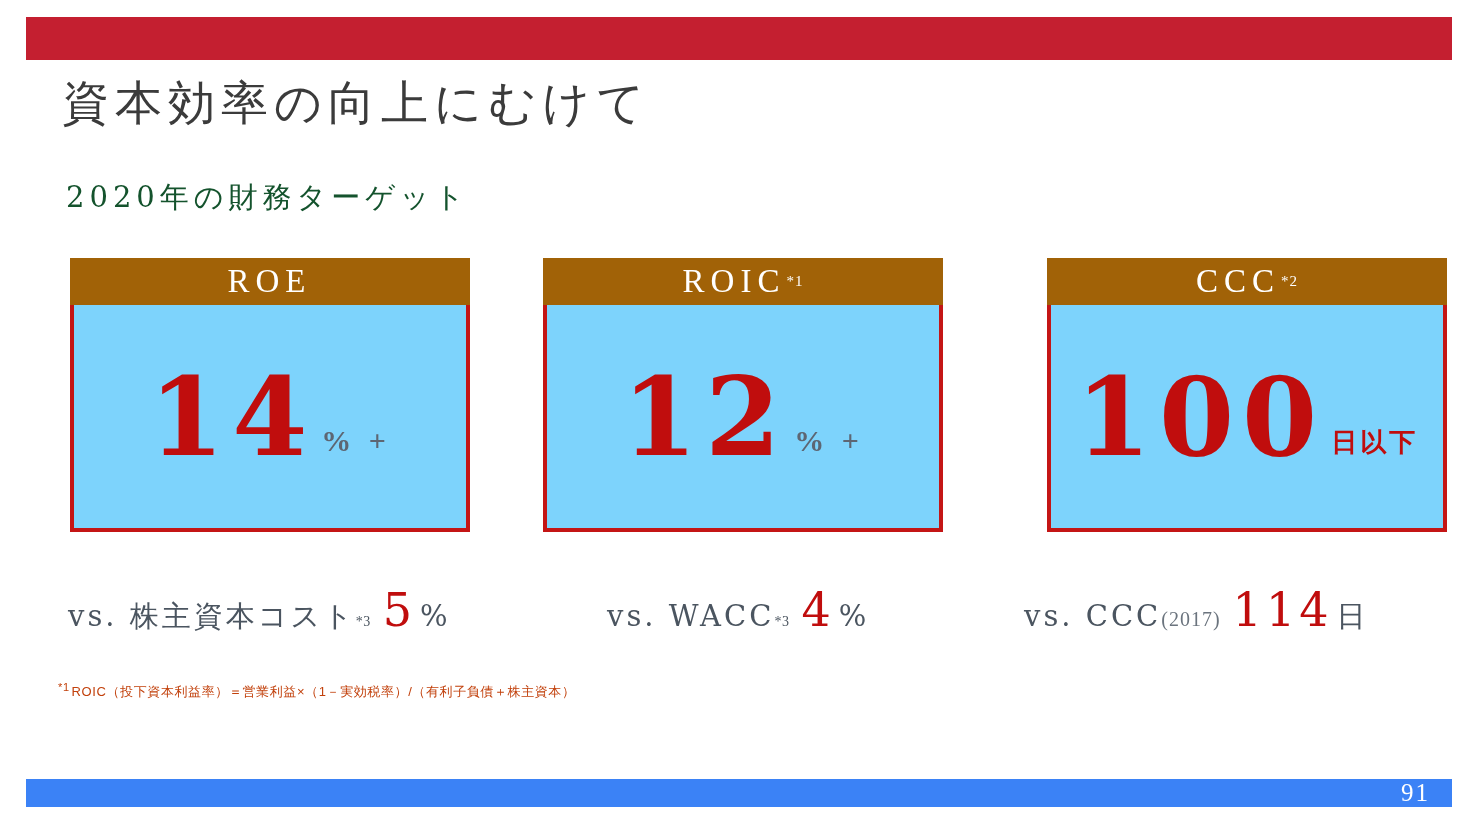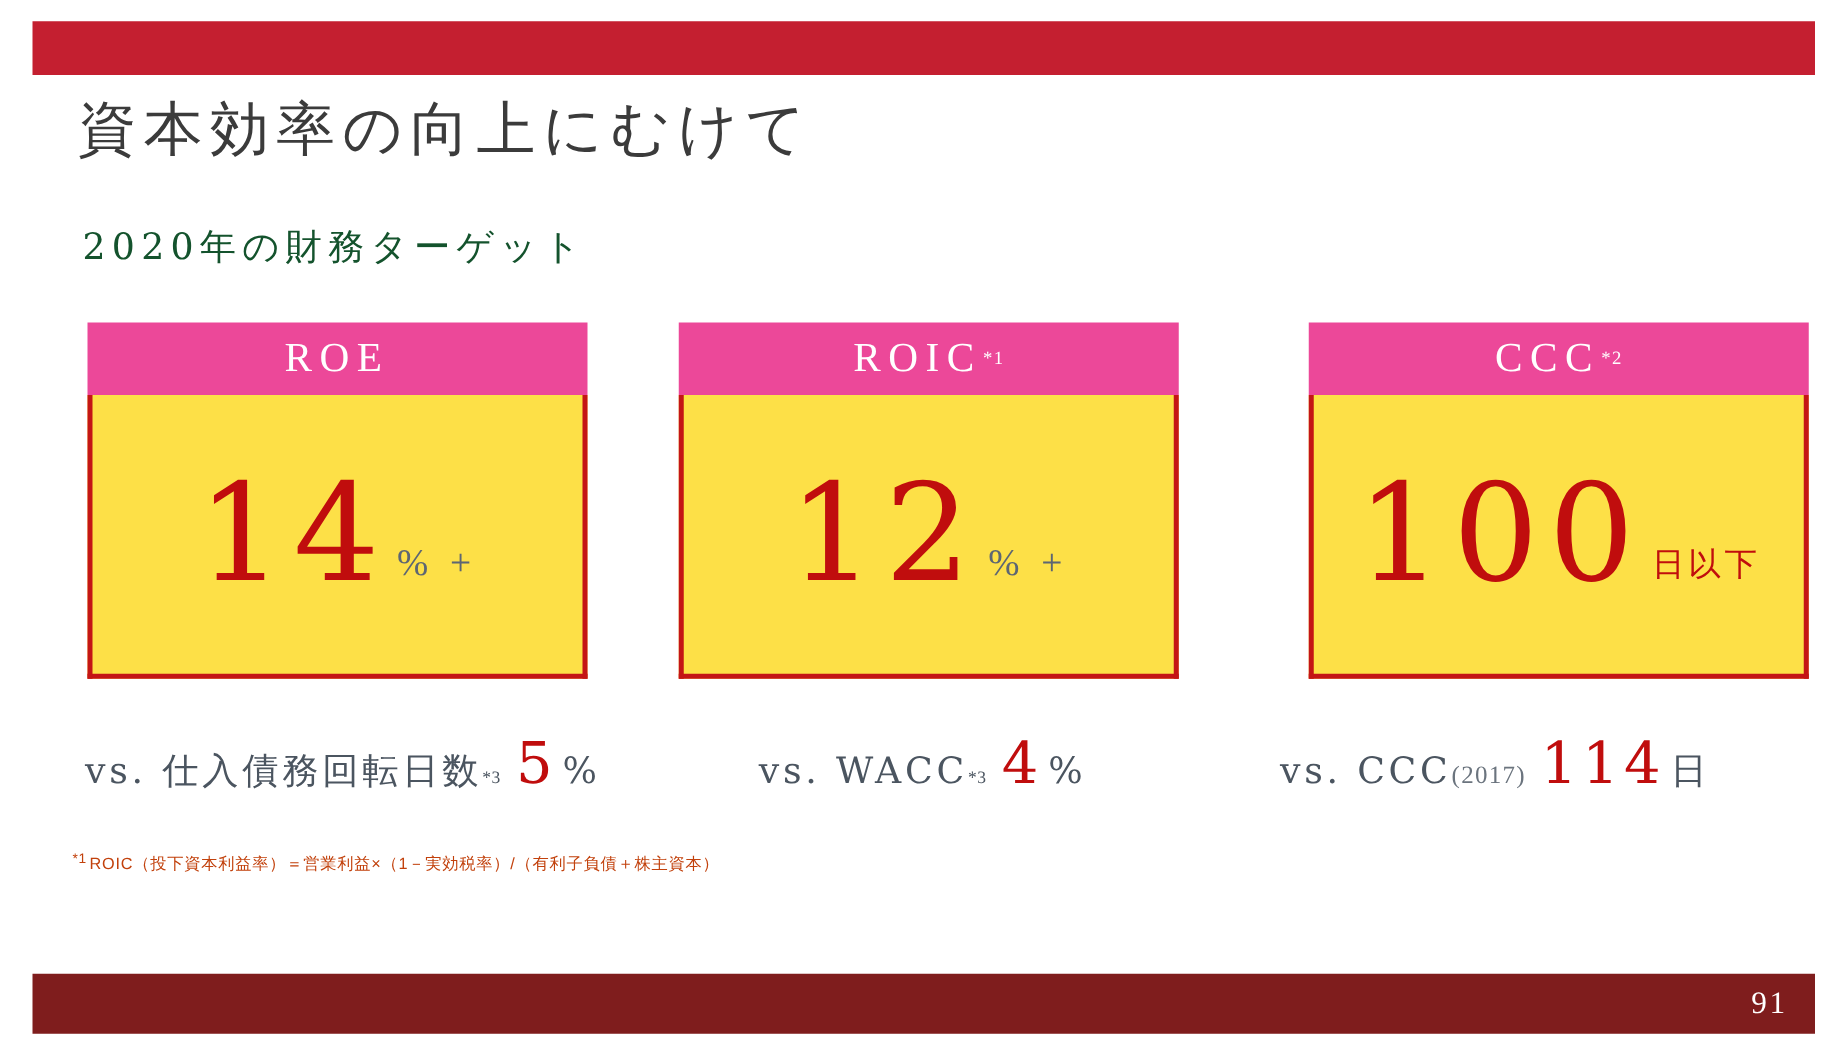--- a/index.html
+++ b/index.html
@@ -22,22 +22,22 @@
     top: 17px;
     width: 1426px;
     height: 43px;
     background: #c41f30;
   }
   .bottom-bar {
     position: absolute;
     left: 26px;
     top: 779px;
     width: 1426px;
-    height: 48px;
-    background: #7f1d1d;
+    height: 28px;
+    background: #3b82f6;
   }
   .page-number {
     position: absolute;
     right: 22px;
     top: 50%;
     transform: translateY(-50%);
     color: #ffffff;
     font-size: 25px;
     letter-spacing: 2px;
     font-family: "Liberation Serif", serif;
@@ -76,22 +76,22 @@
   }
   .card {
     position: absolute;
     width: 400px;
   }
   .card-1 { left: 70px; }
   .card-2 { left: 543px; }
   .card-3 { left: 1047px; }
 
   .card-header {
-    height: 58px;
-    background: #ec4899;
+    height: 47px;
+    background: #a16207;
     display: flex;
     align-items: center;
     justify-content: center;
     color: #ffffff;
   }
   .card-header-label {
     font-size: 33px;
     letter-spacing: 6px;
     font-family: "Liberation Serif", serif;
   }
@@ -99,25 +99,26 @@
     font-size: 15px;
     vertical-align: super;
     letter-spacing: 1px;
     margin-left: 1px;
   }
 
   .card-body {
     height: 223px;
     border: 4px solid #c41515;
     border-top: none;
-    background: #fde047;
+    background: #7dd3fc;
     display: flex;
     align-items: center;
     justify-content: center;
     position: relative;
+    font-weight: bold;
   }
   .card-value-wrap {
     display: flex;
     align-items: baseline;
     justify-content: center;
   }
   .card-value {
     font-size: 108px;
     line-height: 1;
     color: #c00d0d;
@@ -250,21 +251,21 @@
       <div class="card-value-wrap">
         <span class="card-value">100</span>
         <span class="card-unit accent">日以下</span>
       </div>
     </div>
   </div>
 
 </div>
 
 <div class="compare compare-1">
-  <span class="compare-label">vs. 仕入債務回転日数</span>
+  <span class="compare-label">vs. 株主資本コスト</span>
     <span class="compare-sup">*3</span>
   <span class="compare-value">5</span>
   <span class="compare-unit">%</span>
 </div>
 
 <div class="compare compare-2">
   <span class="compare-label">vs. WACC</span>
     <span class="compare-sup">*3</span>
   <span class="compare-value">4</span>
   <span class="compare-unit">%</span>

